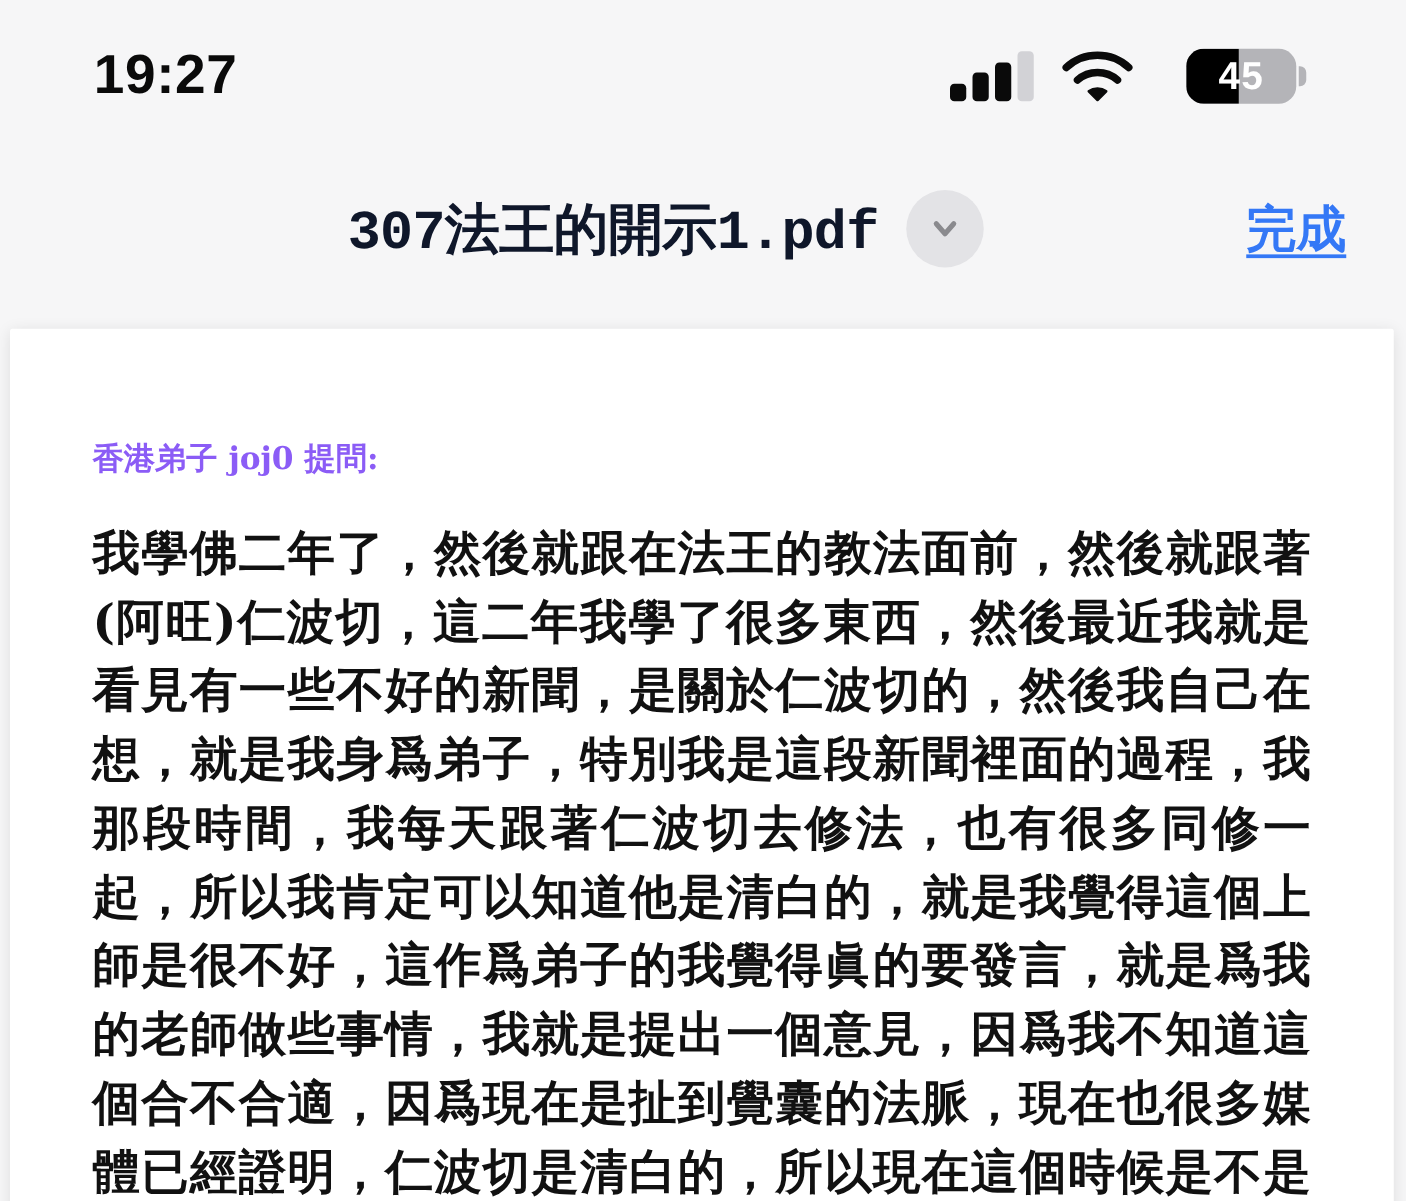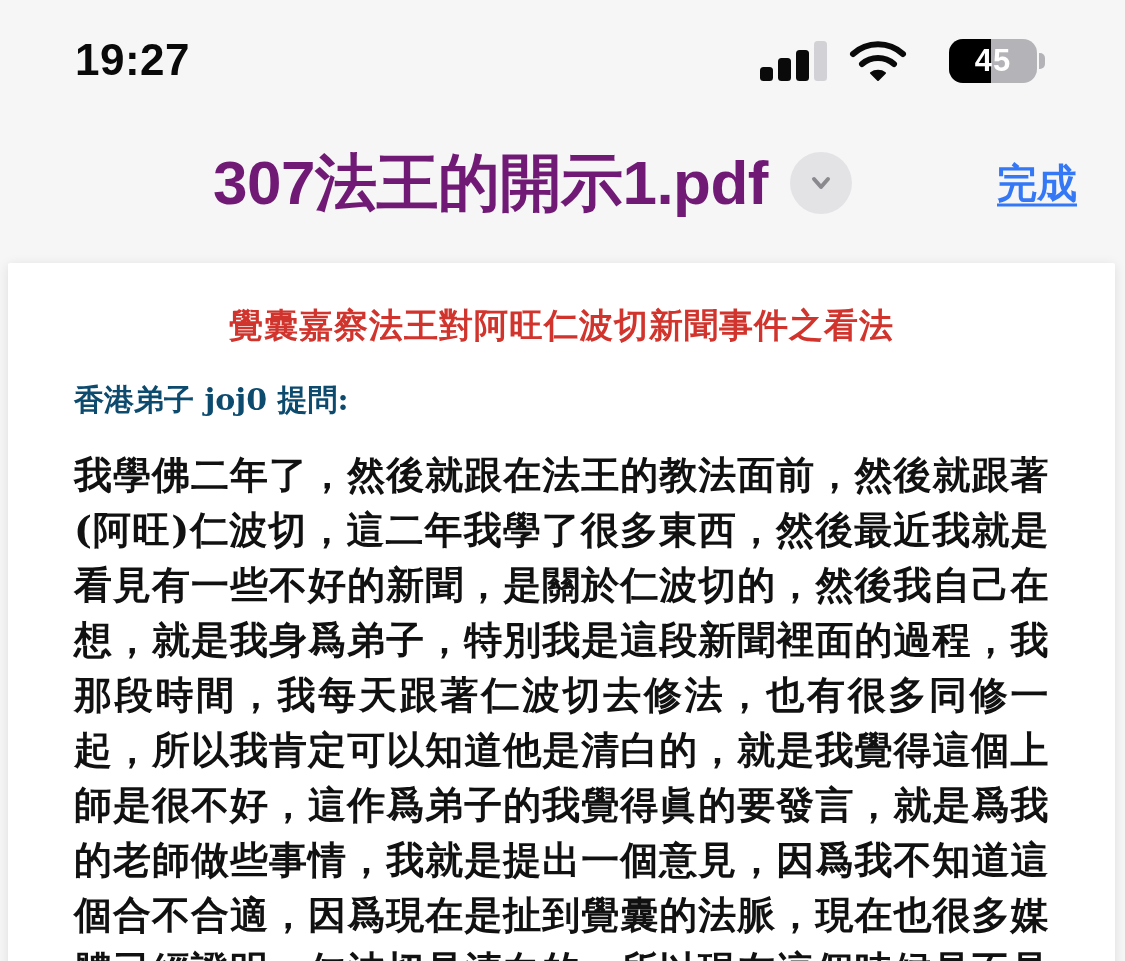--- a/index.html
+++ b/index.html
@@ -57,22 +57,22 @@
   .nav-bar {
     position: absolute; top: 118px; left: 0; right: 0; height: 130px;
     display: flex; align-items: center; justify-content: center;
   }
   .title-group {
     display: flex; align-items: center; gap: 22px;
     
     margin-right: 60px; cursor: default;
   }
   .nav-title {
-    font-size: 62px; font-weight: 700; color: #701a75;
-    white-space: nowrap; letter-spacing: -0.5px;
+    font-size: 44px; font-weight: 700; color: #0f172a;
+    white-space: nowrap; letter-spacing: -0.5px; font-family: Liberation Mono, monospace;
   }
   .chevron-circle {
     width: 62px; height: 62px; border-radius: 50%;
     background: #e3e3e6; display: flex; align-items: center; justify-content: center;
     flex: 0 0 auto;
   }
   .done-button {
     position: absolute; right: 48px; top: 50%; transform: translateY(-50%);
     font-size: 40px; font-weight: 700; color: #3478f6;
     text-decoration: underline; text-decoration-thickness: 3px; text-underline-offset: 7px;
@@ -90,23 +90,23 @@
     overflow: hidden;
     font-family: "DejaVu Serif", "Liberation Serif", serif;
   }
   .doc-heading {
     text-align: center;
     color: #d0342c;
     font-size: 34px; font-weight: 700; letter-spacing: 1px;
     line-height: 44px;
   }
   .doc-asker {
-    margin-top: 30px;
-    color: #0c4a6e;
-    font-size: 30px; font-weight: 700;
+    margin-top: 41px;
+    color: #8b5cf6;
+    font-size: 25px; font-weight: 700;
     line-height: 46px;
   }
   .doc-paragraph {
     margin-top: 24px;
     color: #111;
     font-size: 38px; font-weight: 700;
     line-height: 55px;
     text-align: justify;
     text-justify: inter-character;
     letter-spacing: 0.5px;
@@ -147,18 +147,17 @@
       <div class="chevron-circle">
         <svg width="30" height="30" viewBox="0 0 30 30">
           <path d="M8 11 L15 19 L22 11" fill="none" stroke="#8a8a8e" stroke-width="4" stroke-linecap="round" stroke-linejoin="round"></path>
         </svg>
       </div>
     </div>
     <button class="done-button">完成</button>
   </div>
 
   <div class="pdf-page">
-    <div class="doc-heading">覺囊嘉察法王對阿旺仁波切新聞事件之看法</div>
     <div class="doc-asker">香港弟子 joj0 提問:</div>
     <div class="doc-paragraph">我學佛二年了，然後就跟在法王的教法面前，然後就跟著(阿旺)仁波切，這二年我學了很多東西，然後最近我就是看見有一些不好的新聞，是關於仁波切的，然後我自己在想，就是我身爲弟子，特別我是這段新聞裡面的過程，我那段時間，我每天跟著仁波切去修法，也有很多同修一起，所以我肯定可以知道他是清白的，就是我覺得這個上師是很不好，這作爲弟子的我覺得眞的要發言，就是爲我的老師做些事情，我就是提出一個意見，因爲我不知道這個合不合適，因爲現在是扯到覺囊的法脈，現在也很多媒體已經證明，仁波切是清白的，所以現在這個時候是不是應該有關於覺囊的團體出來支持一下，就是發一些聲明也好，什麼都好，是支持一下仁波切，好讓我們這個團體，讓外面的人看見我們很團結就是這樣!</div>
   </div>
 
 </div>
 
 </body></html>

